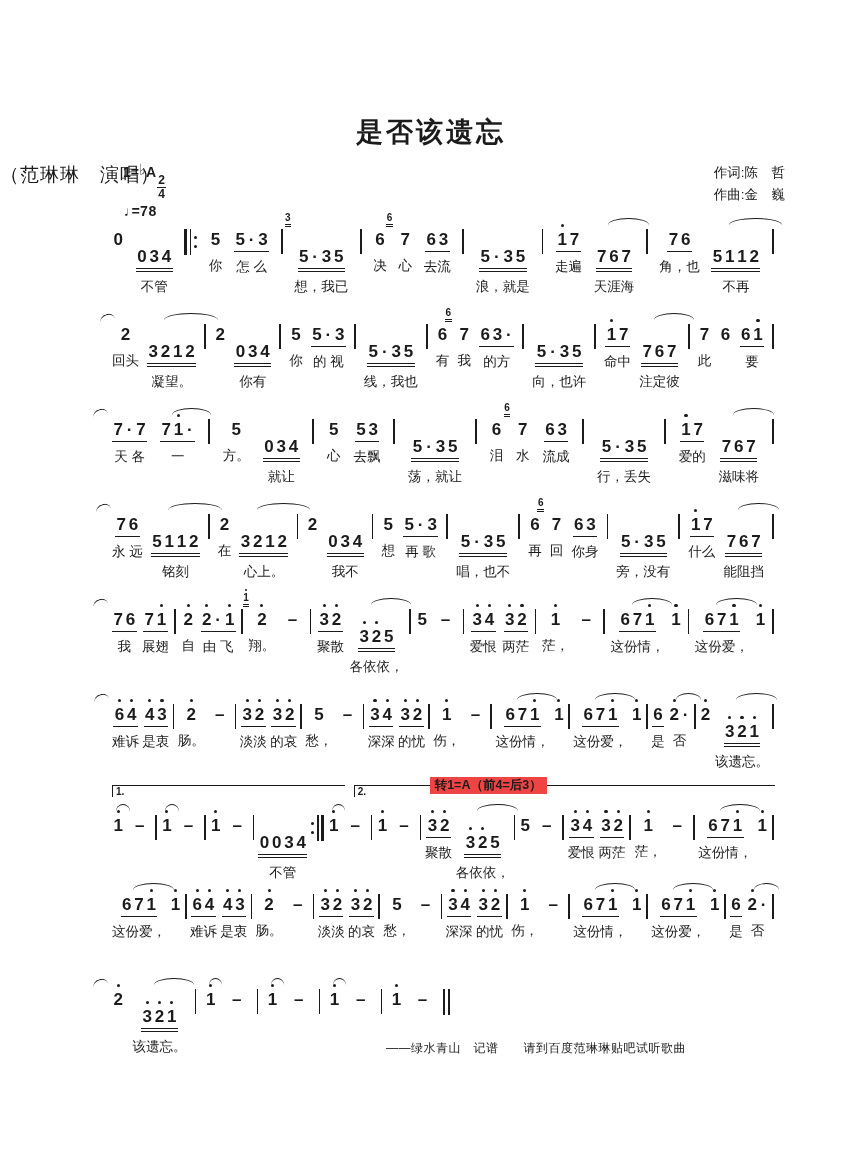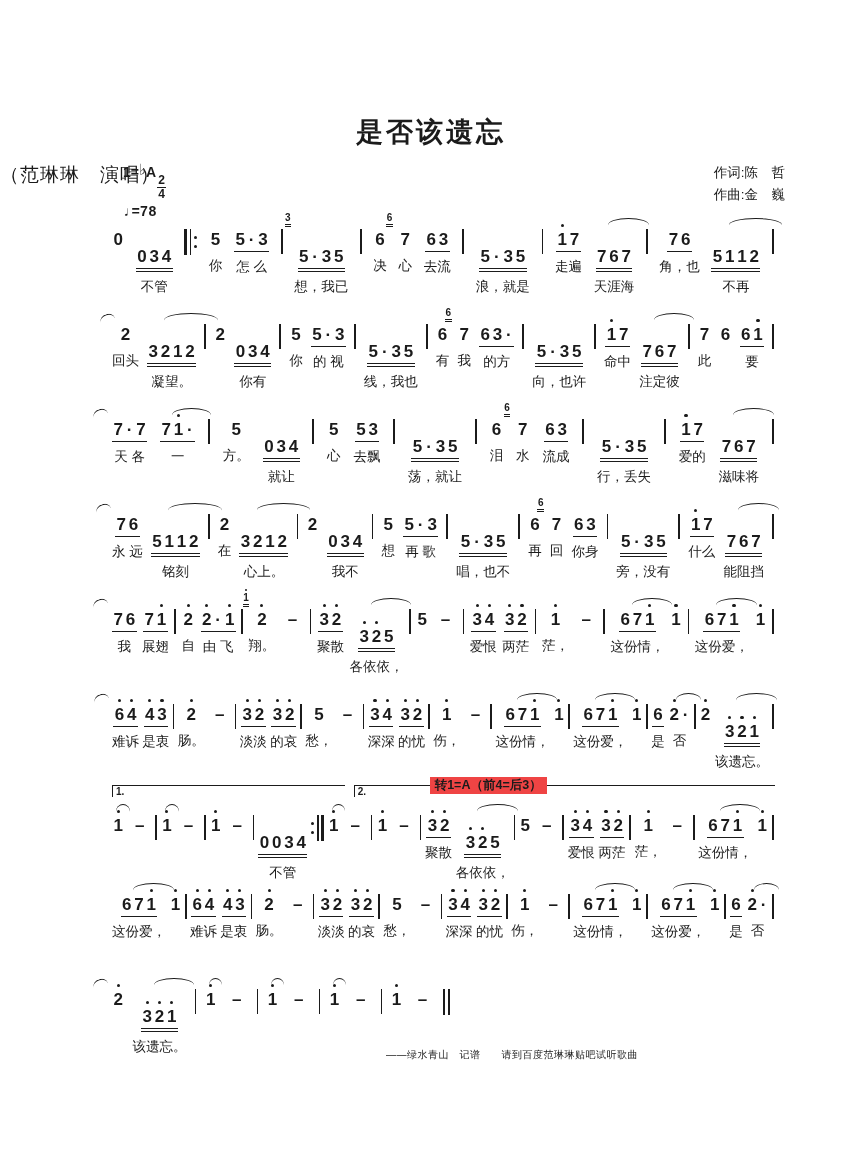--- a/index.html
+++ b/index.html
@@ -45,21 +45,21 @@
   .rep .l.th{width:2.6px;}
   .rep .dots{display:flex;flex-direction:column;justify-content:center;gap:6px;height:26px;}
   .rep .dots i{width:3.4px;height:3.4px;border-radius:50%;background:#1b1b1b;}
   .fin{display:flex;gap:3px;margin-top:var(--pt);height:26px;flex:none;}
   .fin .a{width:2px;background:#1b1b1b;}
   .fin .b{width:2px;background:#1b1b1b;}
   .volta{position:absolute;top:2px;height:11px;border-top:1.7px solid #1b1b1b;border-left:1.7px solid #1b1b1b;}
   .vlabel{position:absolute;left:3px;top:0;font-size:10px;font-weight:bold;}
   .vannot{position:absolute;left:15%;top:-9px;background:#ef4444;padding:0 5px;font-size:12.5px;font-weight:bold;white-space:nowrap;margin-left:12px;}
   
-  .footer{position:absolute;left:386px;top:1040px;font-size:10px;letter-spacing:.5px;margin-top:8px;}
+  .footer{position:absolute;left:386px;top:1040px;font-size:12px;letter-spacing:.5px;}
 </style>
 </head>
 <body>
 
 <div class="sheet">
 
   <div class="title">是否该遗忘</div>
   <div class="subtitle">（范琳琳　演唱）</div>
 
   <div class="keyblock">

